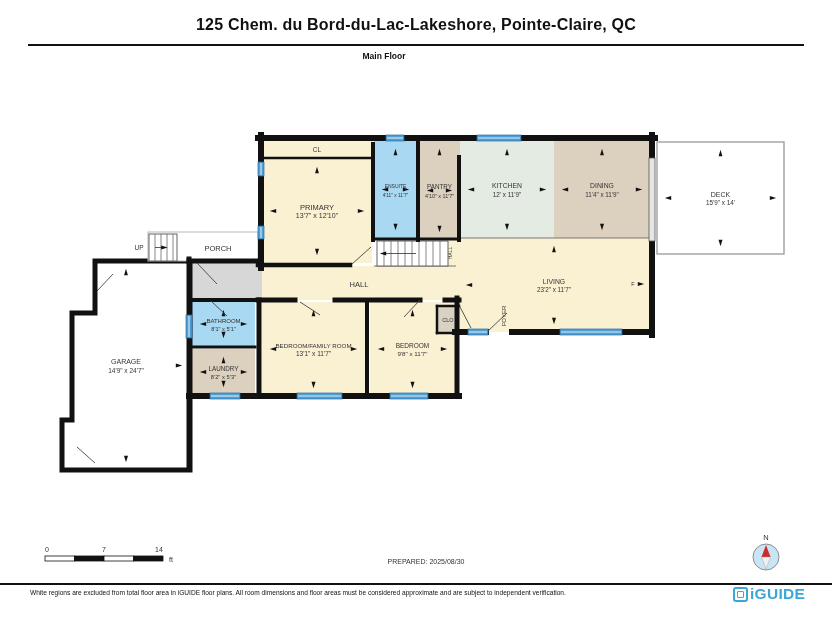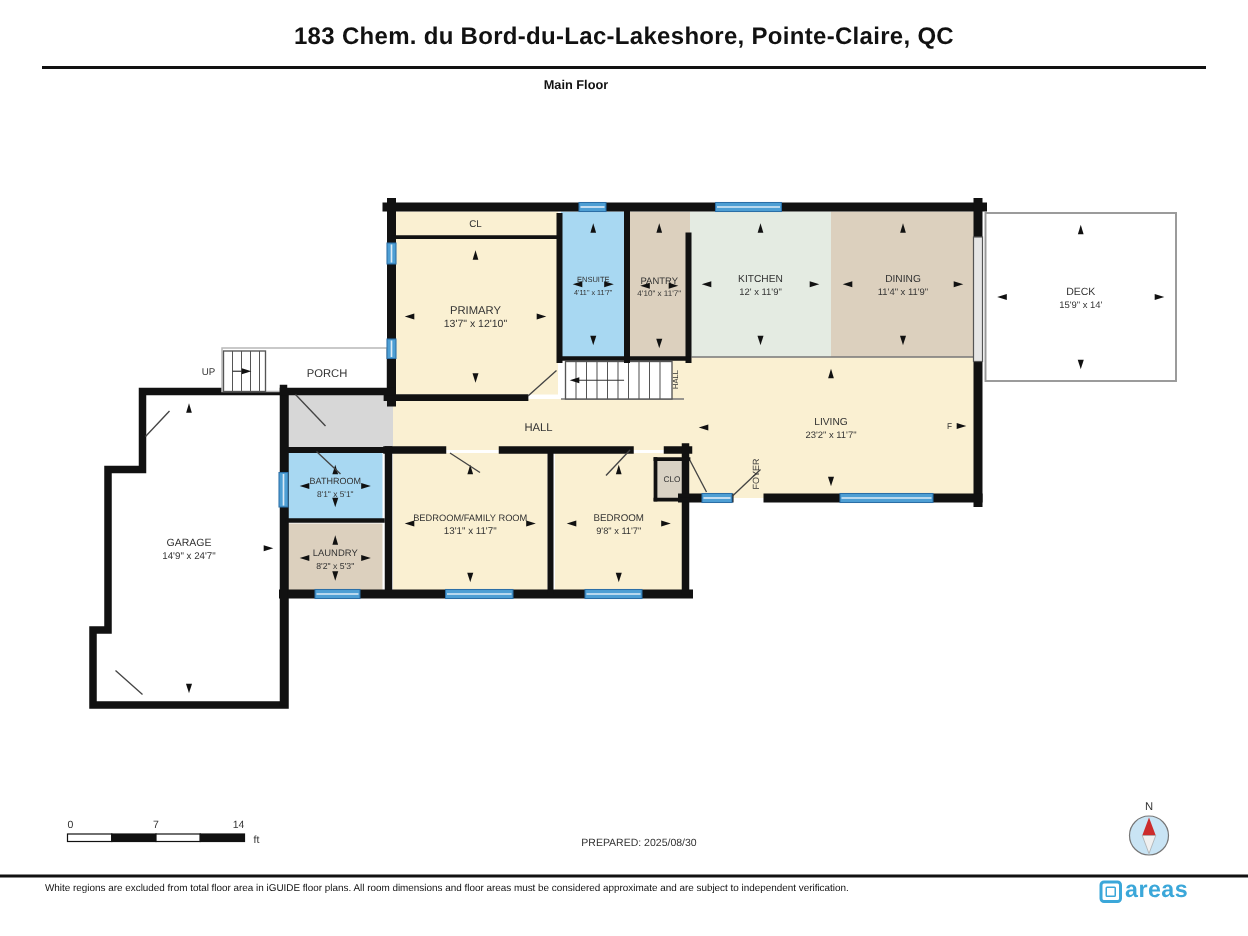--- a/index.html
+++ b/index.html
@@ -18,21 +18,21 @@
               margin-right:2px;position:relative;}
   #brand .box::after{content:"";position:absolute;left:2px;top:2px;width:5px;height:5px;
               border:1.6px solid #3BA7D9;border-radius:1px;}
   #brand .txt{font-size:15.5px;font-weight:bold;letter-spacing:.3px;}
   text{fill:#333;}
 </style>
 </head>
 <body>
 
 <div id="page">
-  <div id="title">183 Chem. du Bord-du-Lac-Lakeshore, Pointe-Claire, QC</div>
+  <div id="title">125 Chem. du Bord-du-Lac-Lakeshore, Pointe-Claire, QC</div>
   <div id="rule-top"></div>
   <div id="subtitle">Main Floor</div>
 
   <svg id="plan" width="832" height="624" viewBox="0 0 832 624">
       <g>
         <rect x="262" y="141" width="110" height="17" fill="#FAF0D2" stroke="none" stroke-width="0"></rect>
         <text x="317" y="151.5" font-size="6.5" text-anchor="middle" font-family="&quot;Liberation Sans&quot;,&quot;DejaVu Sans&quot;,sans-serif">CL</text>
       </g>
       <g>
         <rect x="262" y="159" width="110" height="104" fill="#FAF0D2" stroke="none" stroke-width="0"></rect>
@@ -294,15 +294,15 @@
       </g>
       <g>
         <text x="426" y="564" font-size="7" text-anchor="middle" font-family="&quot;Liberation Sans&quot;,&quot;DejaVu Sans&quot;,sans-serif">PREPARED: 2025/08/30</text>
       </g>
     </svg>
 
   <div id="rule-bottom"></div>
   <div id="disclaimer">White regions are excluded from total floor area in iGUIDE floor plans. All room dimensions and floor areas must be considered approximate and are subject to independent verification.</div>
   <div id="brand">
     <span class="box"></span>
-    <span class="txt">areas</span>
+    <span class="txt">iGUIDE</span>
   </div>
 </div>
 
 </body></html>

